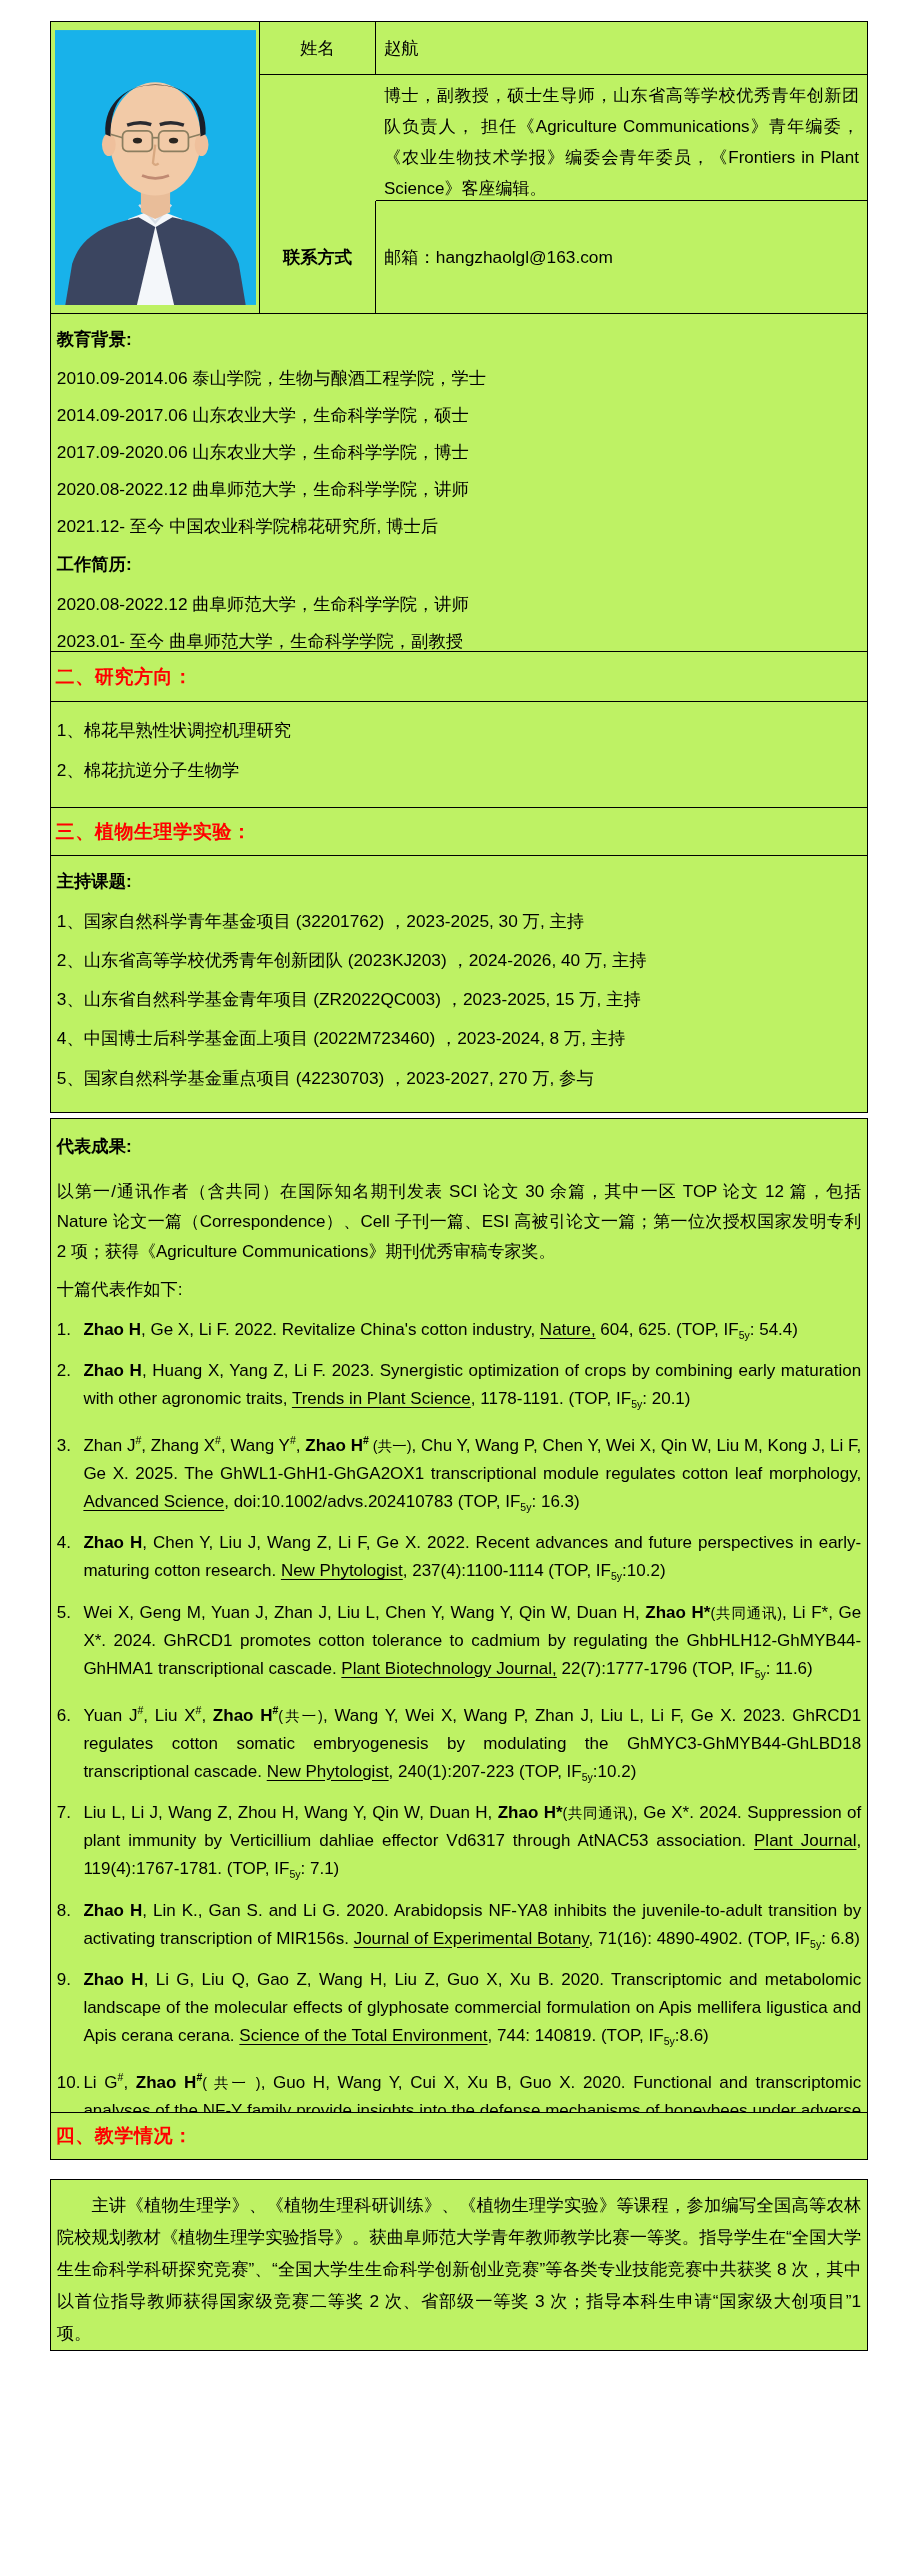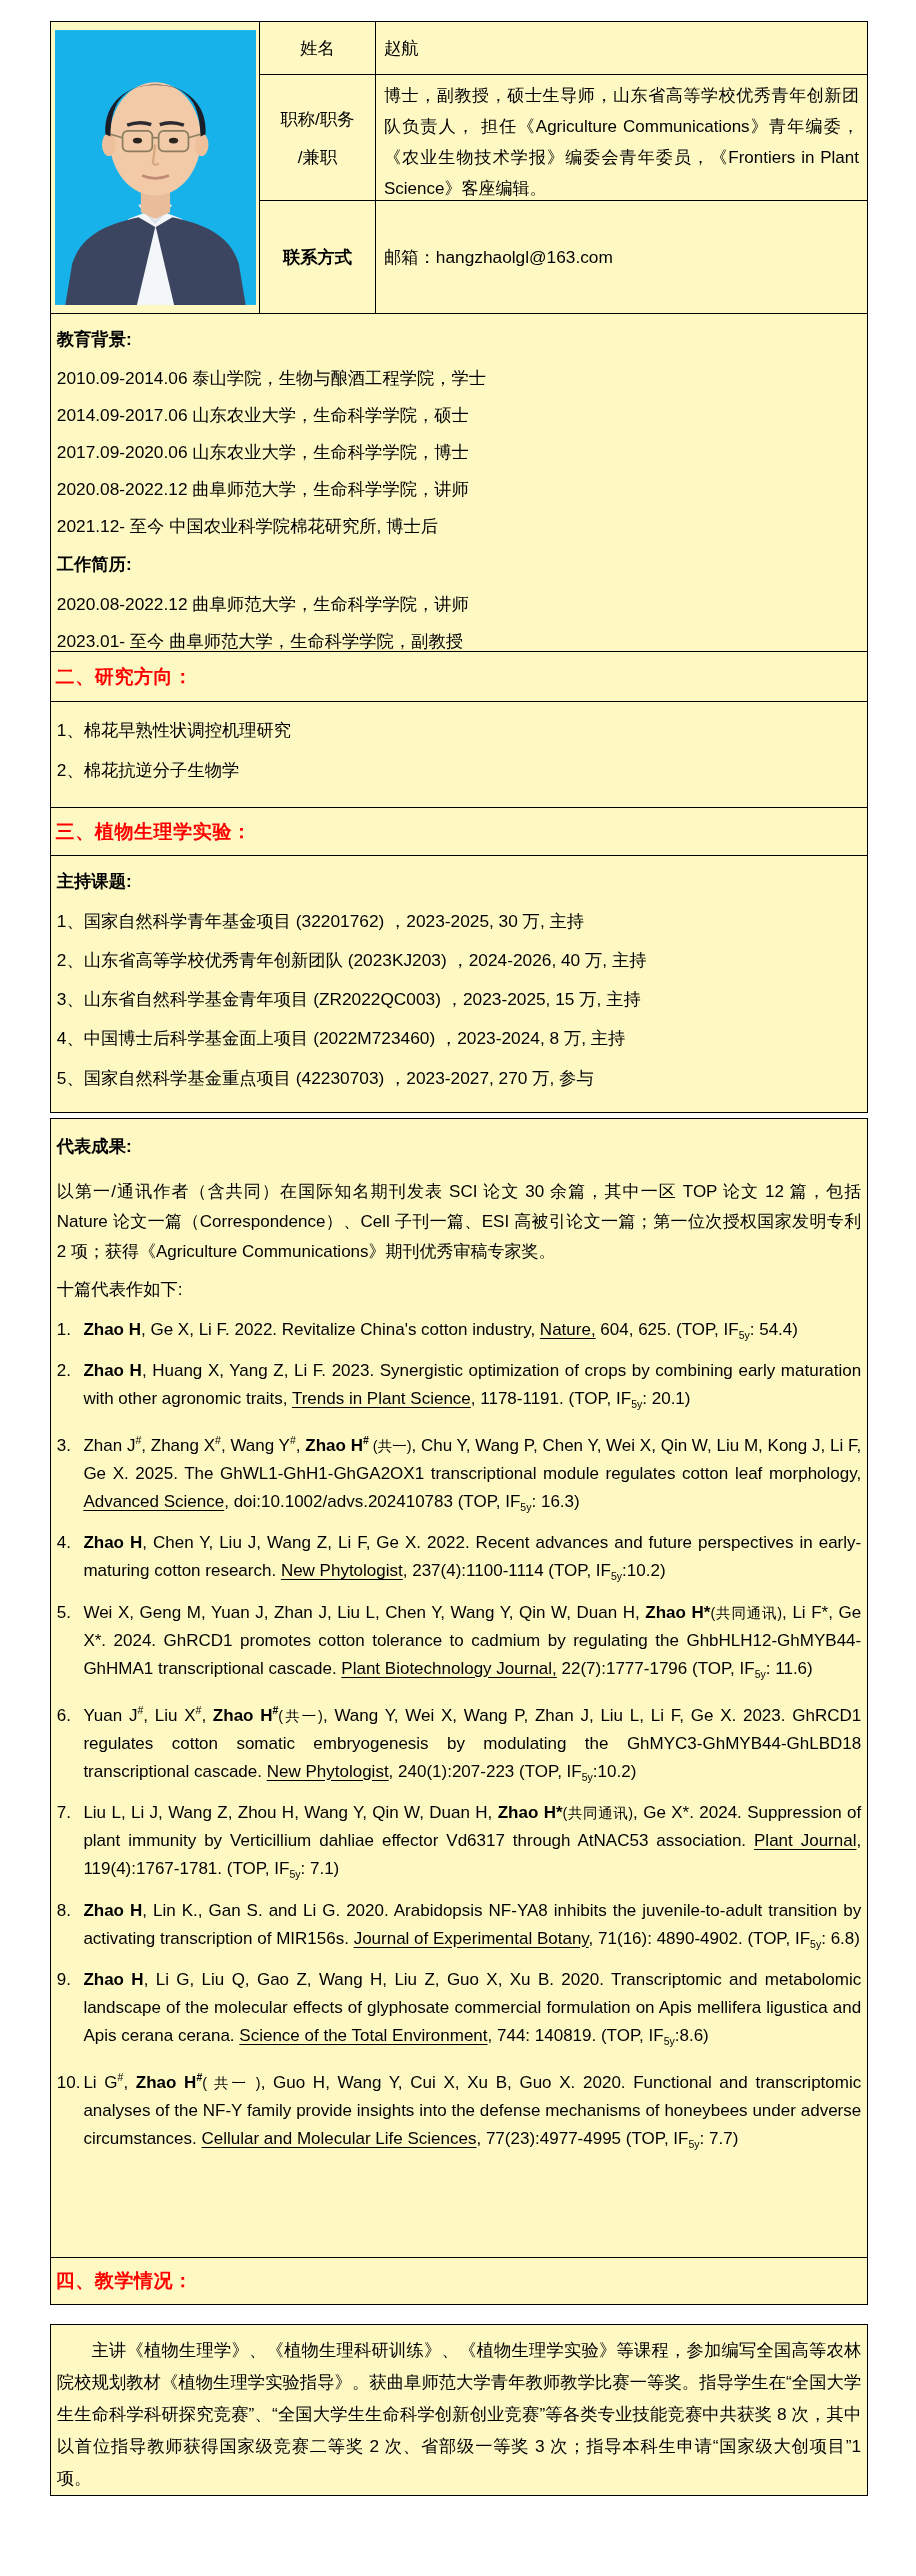--- a/index.html
+++ b/index.html
@@ -4,42 +4,42 @@
 <style>
   html,body{margin:0;padding:0;background:#ffffff;}
   body{
     width:917px;height:2576px;
     font-family:"Liberation Sans","DejaVu Sans",sans-serif;
     color:#000;
     -webkit-font-smoothing:antialiased;
   }
   .page{position:relative;width:917px;height:2576px;overflow:hidden;background:#fff;}
   .content{position:absolute;left:50px;top:21px;width:818px;}
-  .box{box-sizing:border-box;width:818px;border:1.2px solid #000;background:#fef9c3;}
+  .box{box-sizing:border-box;width:818px;border:1.2px solid #000;background:#bef264;}
 
   
   .info-table{display:grid;grid-template-columns:209px 116px 491px;grid-template-rows:53px 126px 112px;}
   .cell{box-sizing:border-box;}
   .photo-cell{grid-column:1;grid-row:1/4;border-right:1.2px solid #000;display:flex;align-items:center;justify-content:center;padding:3.5px;}
   .label-cell{border-right:1.2px solid #000;display:flex;flex-direction:column;align-items:center;justify-content:center;font-size:17.3px;line-height:22px;text-align:center;}
   .value-cell{display:flex;align-items:center;padding:0 8px;font-size:17.3px;}
   .rb{border-bottom:1.2px solid #000;}
   .label-cell .lbl-line{display:block;}
   .label-cell.two-line{gap:16px;}
   .bio-cell{font-size:17px;line-height:31px;text-align:justify;align-items:flex-start;padding-top:4.6px;overflow:hidden;display:block;}
 
   
   .sec-head{display:flex;align-items:center;padding:0 4.6px;margin-top:-1.2px;}
   .sec-head span{color:#FF0000;font-weight:bold;font-size:19px;letter-spacing:0.6px;}
   .sec-body{margin-top:-1.2px;padding:0 5.8px;overflow:hidden;font-size:17.3px;}
   .h102{height:59px}.h95{height:52px}.h84{height:49px}.h83{height:48px}
   .c587{height:339px;padding-top:16px;}
   .c185{height:107px;padding-top:19.7px;}
   .c446{height:258px;padding-top:16px;}
-  .c1972{height:1140px;padding-top:17.3px;margin-top:5.2px;}
+  .c1972{height:995px;padding-top:17.3px;margin-top:5.2px;}
   .c297{height:172px;padding-top:9.2px;margin-top:19px;}
 
   .subhead{font-weight:bold;margin:0 0 22px 0;line-height:18.5px;}
   .entry{margin:0 0 19.7px 0;line-height:17.3px;}
   .entry2{margin:0 0 23px 0;line-height:17.3px;}
   .entry3{margin:0 0 22px 0;line-height:17.3px;}
 
   .para{font-size:17px;line-height:30px;text-align:justify;margin:0 0 12.7px 0;}
   .pubs-intro{margin:0 0 17.3px 0;line-height:18.5px;font-weight:normal;}
 
@@ -98,24 +98,20 @@
         </svg>
       </div>
 
       <div class="cell label-cell rb" style="grid-column:2;grid-row:1;">
         <span class="lbl-line">姓名</span>
       </div>
       <div class="cell value-cell rb" style="grid-column:3;grid-row:1;">
         <span>赵航</span>
       </div>
 
-      <div class="cell label-cell rb two-line" style="grid-column:2;grid-row:2;">
-        <span class="lbl-line">职称/职务</span>
-        <span class="lbl-line">/兼职</span>
-      </div>
       <div class="cell value-cell rb bio-cell" style="grid-column:3;grid-row:2;">博士，副教授，硕士生导师，山东省高等学校优秀青年创新团队负责人， 担任《Agriculture Communications》青年编委，《农业生物技术学报》编委会青年委员，《Frontiers in Plant Science》客座编辑。</div>
 
       <div class="cell label-cell" style="grid-column:2;grid-row:3;border-bottom:none;font-weight:bold;">
         <span class="lbl-line">联系方式</span>
       </div>
       <div class="cell value-cell" style="grid-column:3;grid-row:3;">
         <span>邮箱：hangzhaolgl@163.com</span>
       </div>
     </div>
 

